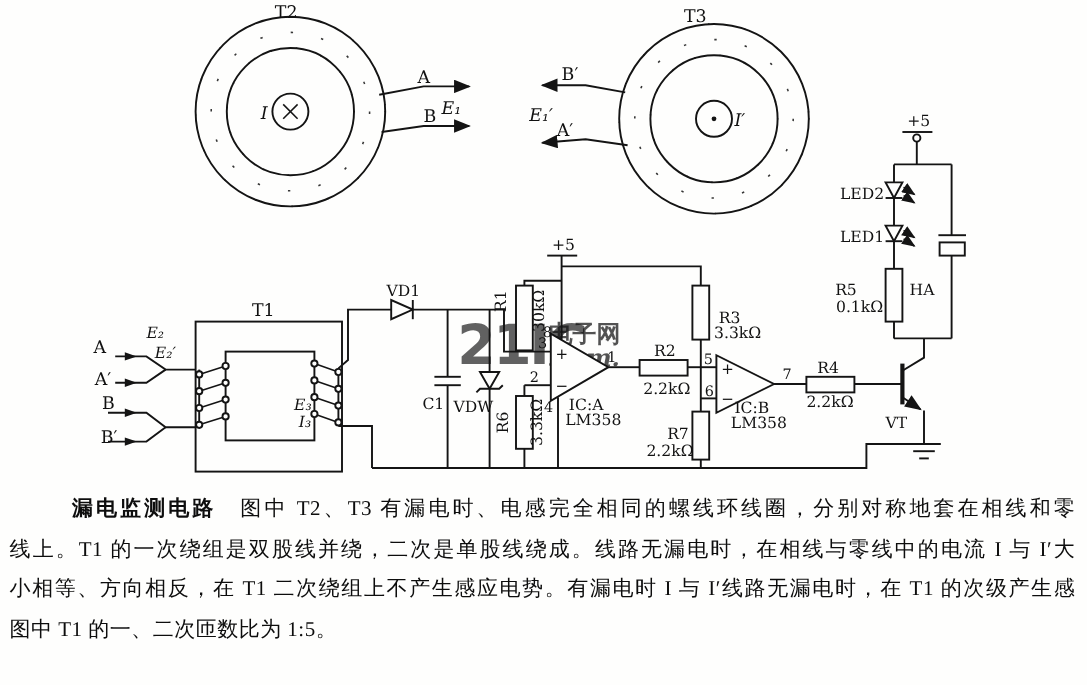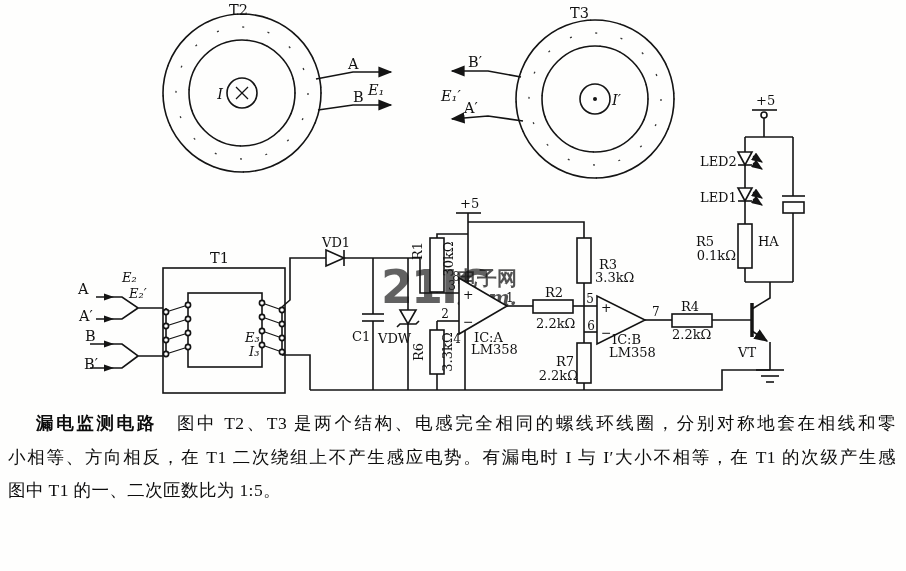--- a/index.html
+++ b/index.html
@@ -14,21 +14,21 @@
   svg text.wm-brand{font-family:"DejaVu Sans",sans-serif;font-size:46px;font-weight:bold;opacity:.66;letter-spacing:-2px;}
   svg text.wm-cn{font-family:"DejaVu Sans",sans-serif;font-size:20px;font-weight:bold;opacity:.72;}
   svg text.wm-dom{font-family:"DejaVu Serif",serif;font-style:italic;font-size:20px;font-weight:bold;opacity:.72;}
   .wire{stroke:#141414;stroke-width:1.6;fill:none;}
   .thin{stroke:#141414;stroke-width:1.3;fill:none;}
   .comp{stroke:#141414;stroke-width:1.6;fill:#fefefd;}
   .blk{fill:#141414;stroke:none;}
   .caption{position:absolute;left:8px;top:407px;width:888px;font-size:17.5px;
            line-height:33.5px;color:#0d0d0d;letter-spacing:.4px;}
   .cap-line.just{text-align:justify;text-align-last:justify;}
-  .lead{font-weight:bold;margin-left:28px;}
+  .lead{font-weight:bold;margin-left:52px;}
 </style>
 </head>
 <body>
 
 <div id="page">
 <svg id="schematic" width="906" height="405" viewBox="0 0 906 405" xmlns="http://www.w3.org/2000/svg">
   <defs>
     <marker id="arr" viewBox="0 0 10 8" refX="9" refY="4" markerWidth="9" markerHeight="7" orient="auto">
       <path d="M0,0 L10,4 L0,8 z" fill="#141414"></path>
     </marker>
@@ -265,17 +265,18 @@
     <line class="wire" x1="793" y1="137" x2="793" y2="196"></line>
     <line class="wire" x1="782" y1="196" x2="805" y2="196"></line>
     <rect class="comp" x="783" y="202" width="21" height="11"></rect>
     <line class="wire" x1="793" y1="213" x2="793" y2="282"></line>
     <text x="758" y="246">HA</text>
     <line class="wire" x1="745" y1="282" x2="793" y2="282"></line>
   </g>
 </svg>
 
 <div class="caption">
-  <div class="cap-line just"><span class="lead">漏电监测电路</span><span>　图中 T2、T3 是两个结构、电感完全相同的螺线环线圈，分别对称地套在相线和零</span></div>
-  <div class="cap-line just">小相等、方向相反，在 T1 二次绕组上不产生感应电势。有漏电时 I 与 I′大小不相等，在 T1 的次级产生感</div>
+  <div class="cap-line just"><span class="lead">漏电监测电路</span><span>　图中 T2、T3 有漏电时、电感完全相同的螺线环线圈，分别对称地套在相线和零</span></div>
+  <div class="cap-line just">线上。T1 的一次绕组是双股线并绕，二次是单股线绕成。线路无漏电时，在相线与零线中的电流 I 与 I′大</div>
+  <div class="cap-line just">小相等、方向相反，在 T1 二次绕组上不产生感应电势。有漏电时 I 与 I′线路无漏电时，在 T1 的次级产生感</div>
   <div class="cap-line">图中 T1 的一、二次匝数比为 1:5。</div>
 </div>
 </div>
 
 </body></html>

